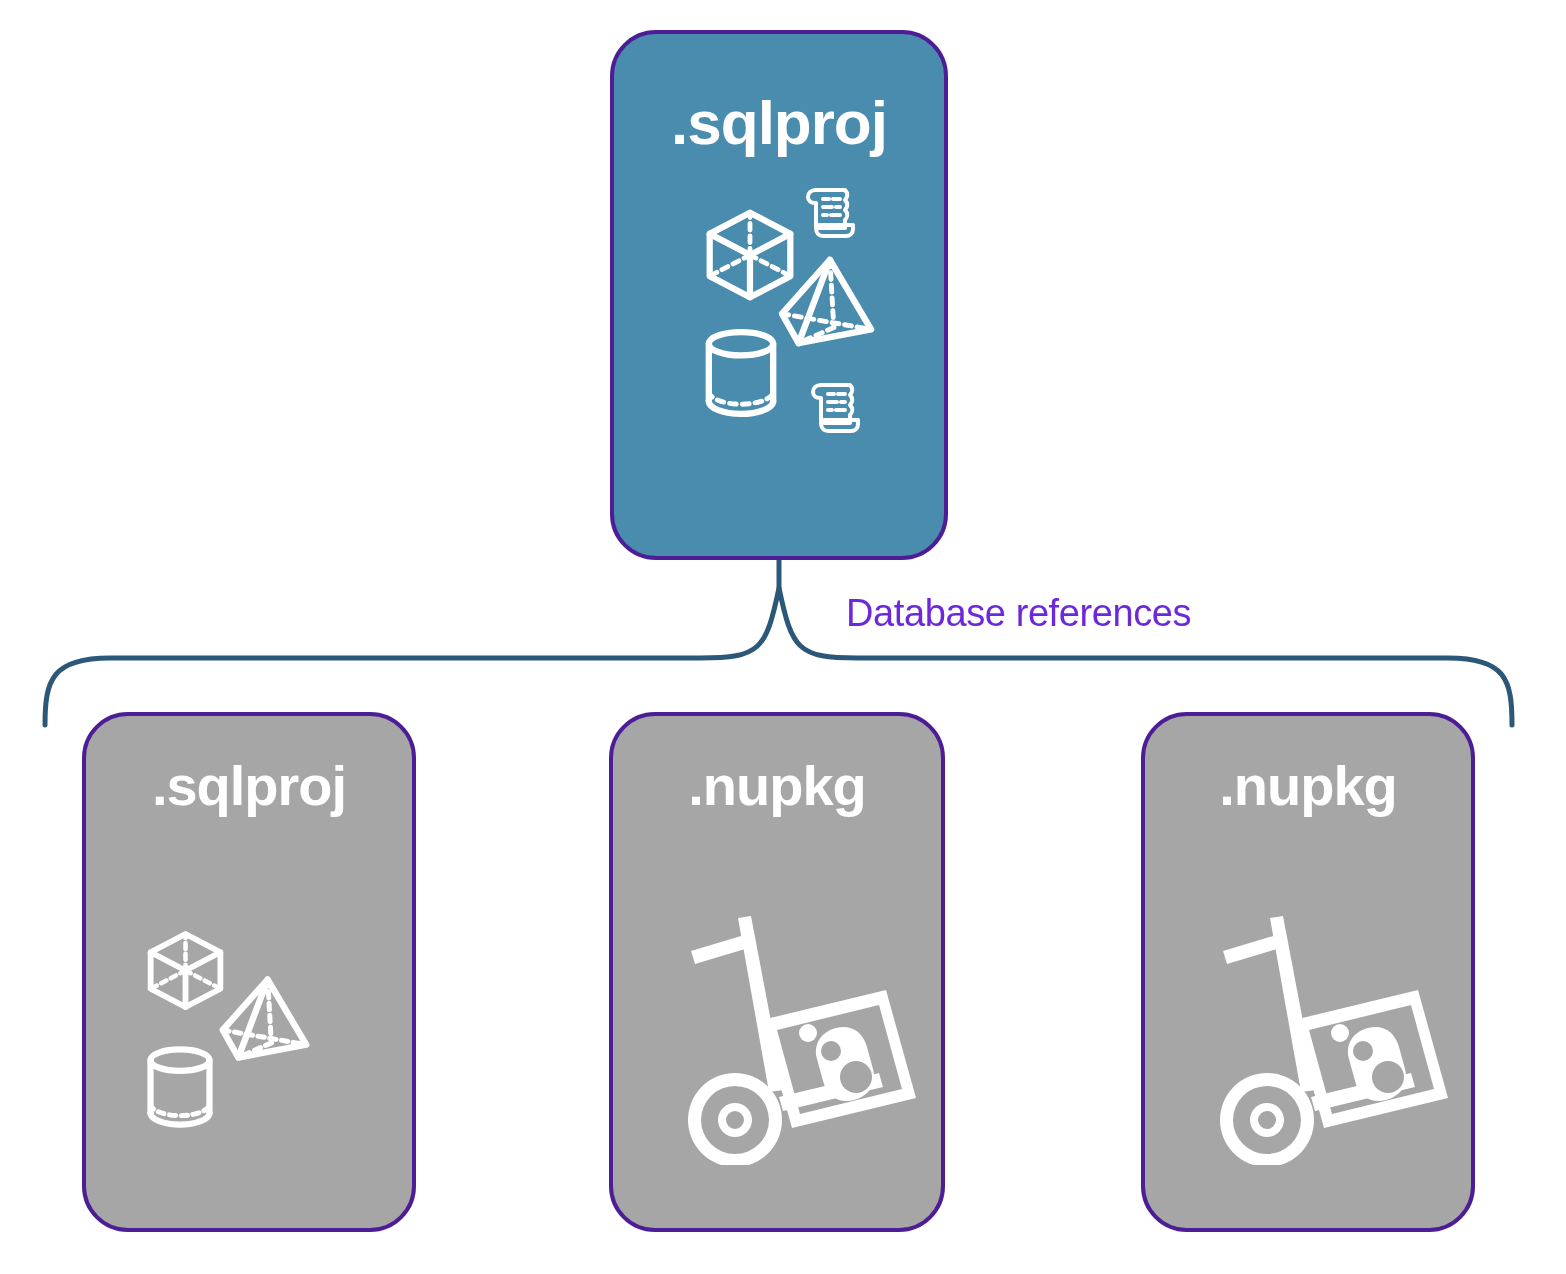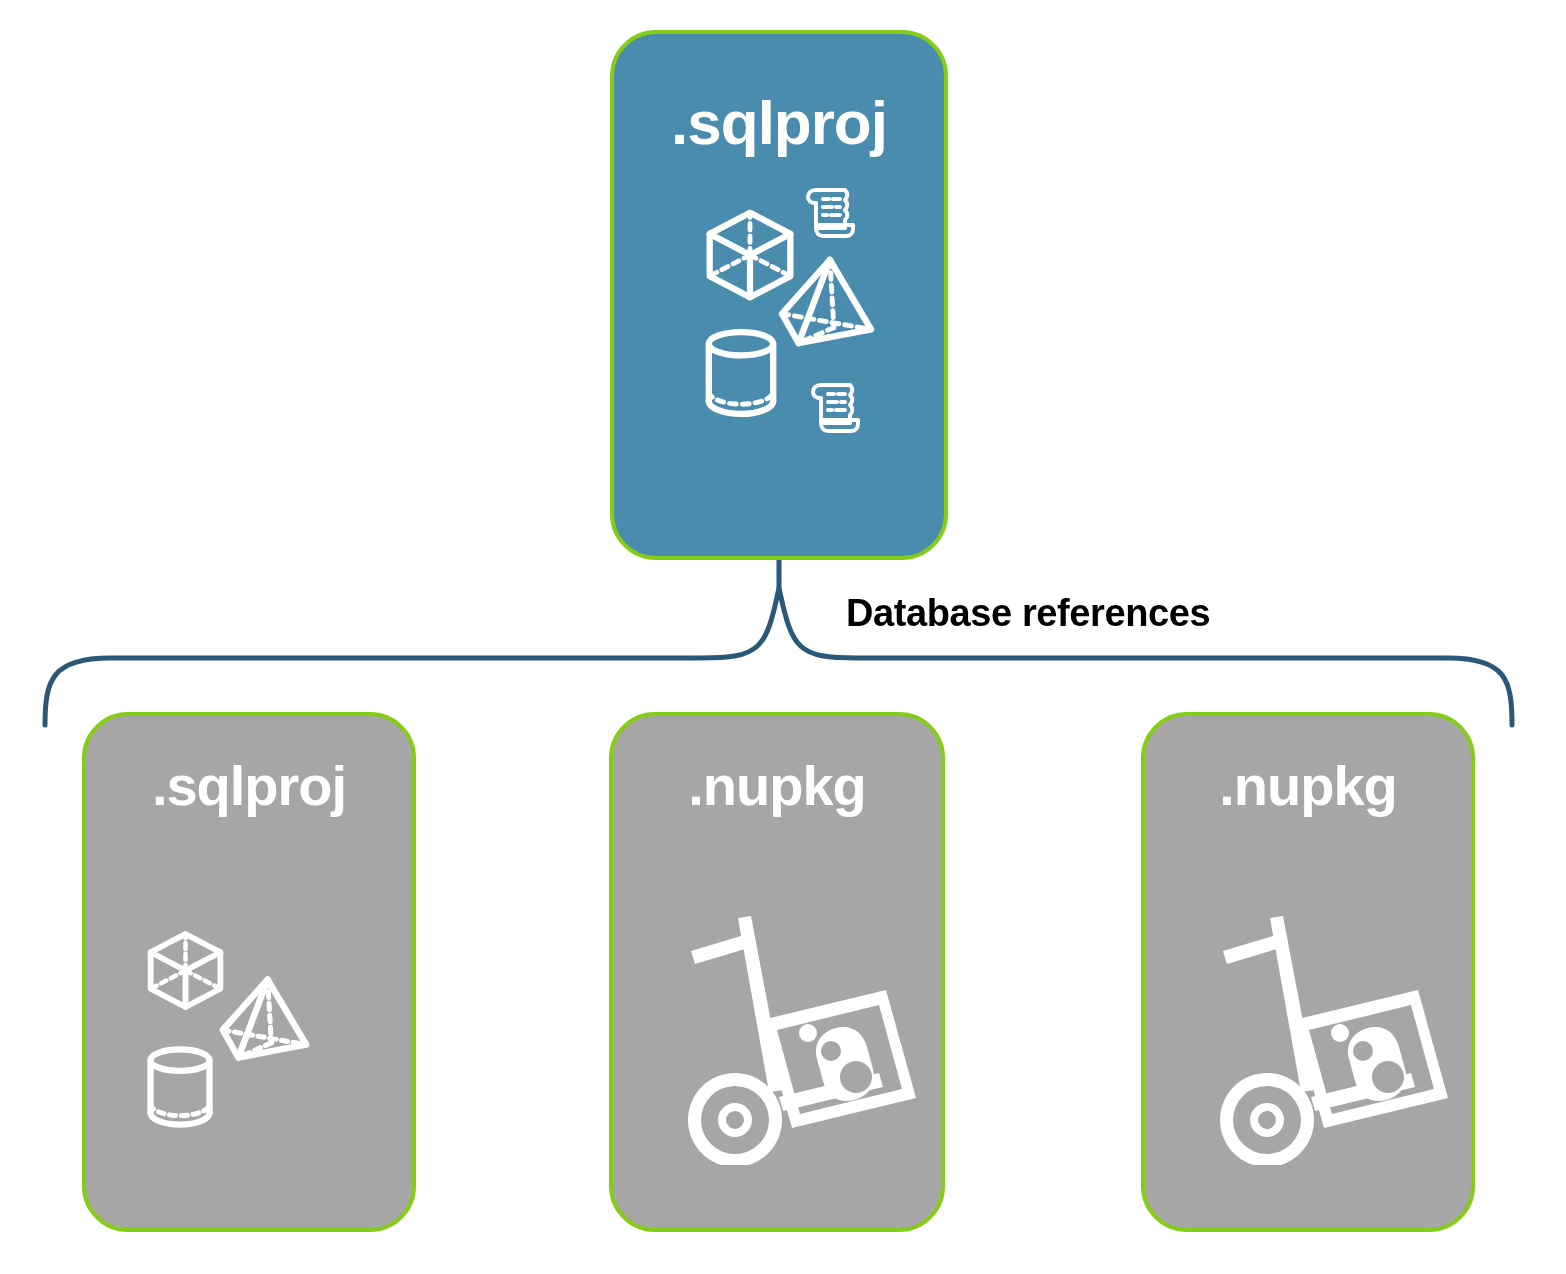--- a/index.html
+++ b/index.html
@@ -4,21 +4,21 @@
 <style>
   html,body{margin:0;padding:0;background:#ffffff;}
   body{
     width:1566px;height:1274px;position:relative;overflow:hidden;
     font-family:"Liberation Sans","DejaVu Sans",sans-serif;
   }
 
   
   .node{
     position:absolute;
-    border:4px solid #84cc16;
+    border:4px solid #4c1d95;
     border-radius:46px;
     box-sizing:border-box;
     display:flex;
     flex-direction:column;
     align-items:center;
     gap:21px;
   }
   .node.primary{background:#4A8CAE;}
   .node.secondary{background:#A6A6A6;}
 
@@ -42,23 +42,23 @@
   #node-nupkg-1{left:609px;top:712px;width:336px;height:520px;}
   #node-nupkg-2{left:1141px;top:712px;width:334px;height:520px;}
 
   
   #connector-brace{position:absolute;left:0;top:540px;width:1566px;height:210px;overflow:visible;}
 
   
   #connector-label{
     position:absolute;
     left:846px;top:592px;
-    color:#000000;
+    color:#6d28d9;
     font-size:38px;
-    font-weight:bold;
+    font-weight:normal;
     letter-spacing:-0.4px;
     white-space:nowrap;
     user-select:none;
   }
 </style>
 </head>
 <body>
 
 <svg id="connector-brace" viewBox="0 0 1566 210" xmlns="http://www.w3.org/2000/svg">
 

